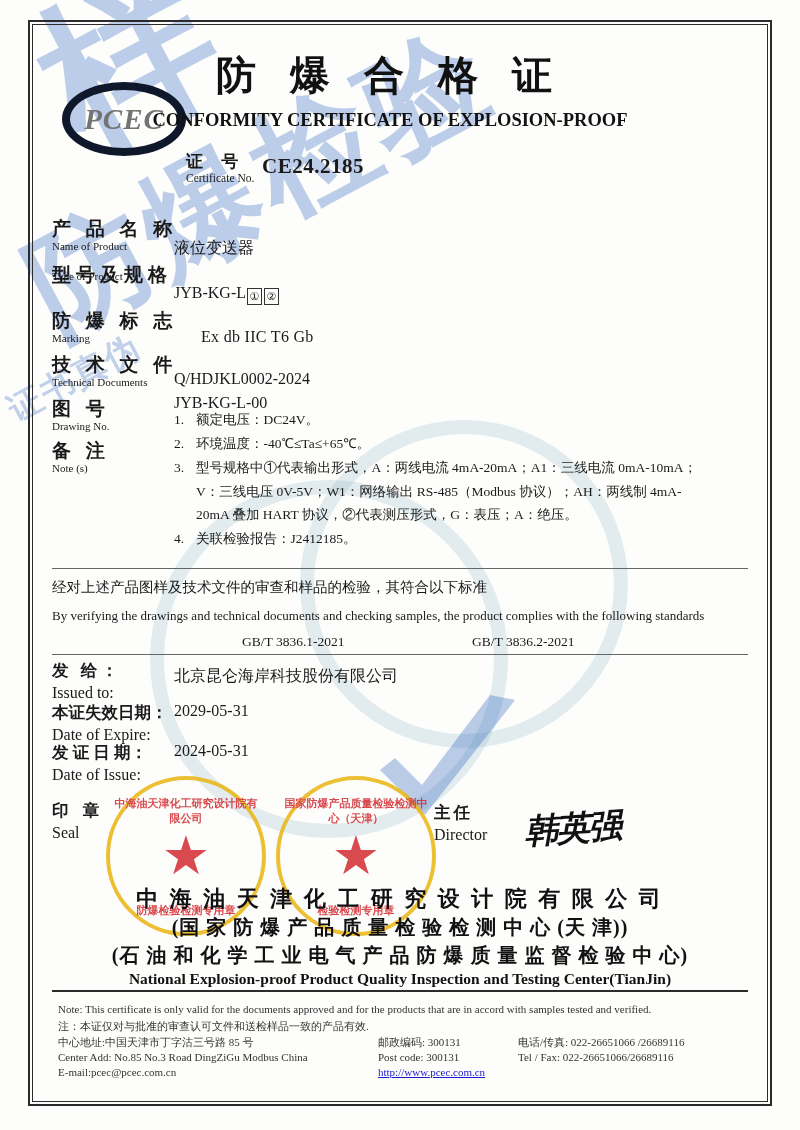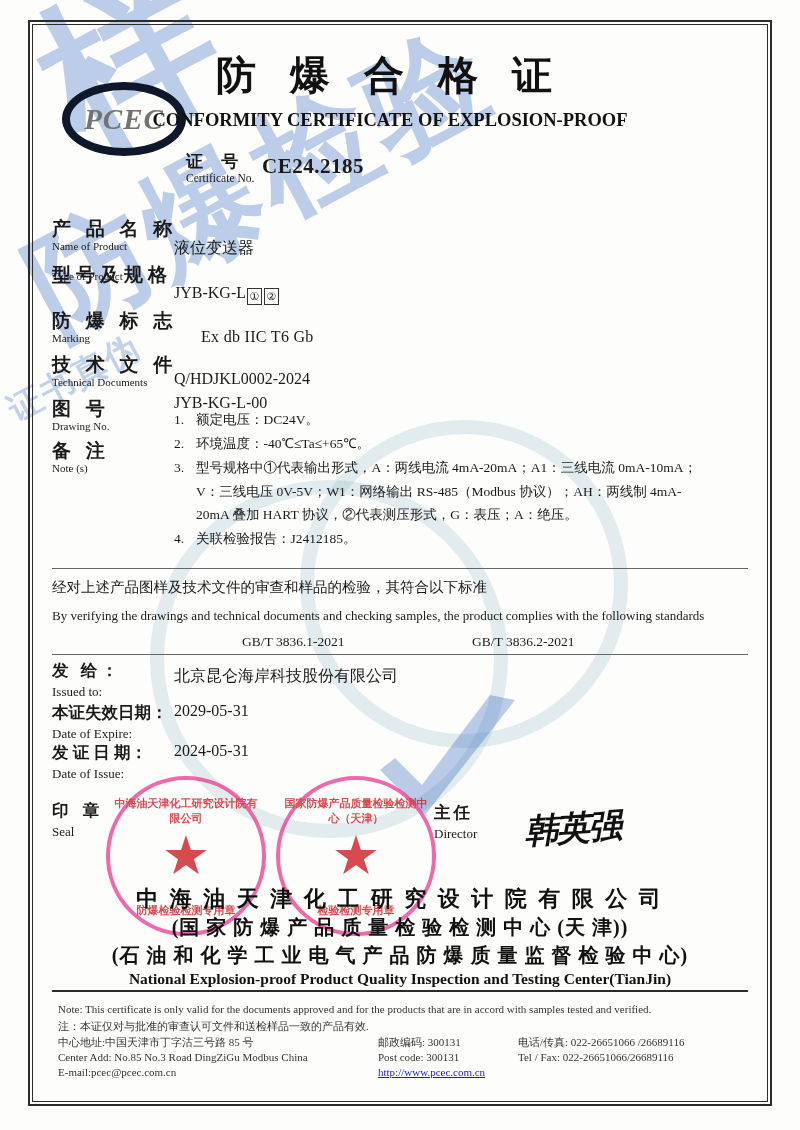--- a/index.html
+++ b/index.html
@@ -215,36 +215,36 @@
 
   
   .issued-cn {
     position: absolute;
     font-size: 16.5px;
     font-weight: bold;
     white-space: nowrap;
   }
   .issued-en {
     position: absolute;
-    font-size: 13px;
+    font-size: 16px;
     white-space: nowrap;
   }
   .issued-val {
     position: absolute;
     left: 174px;
     font-size: 16px;
     white-space: nowrap;
   }
 
   
   .seal {
     position: absolute;
     width: 152px; height: 152px;
     border-radius: 50%;
-    border: 4px solid #ec4899;
+    border: 4px solid #eab308;
     opacity: 0.82;
   }
   .seal .star {
     position: absolute;
     left: 50%; top: 50%;
     transform: translate(-50%,-50%);
     font-size: 54px;
     color: #d2232a;
     line-height: 1;
   }

